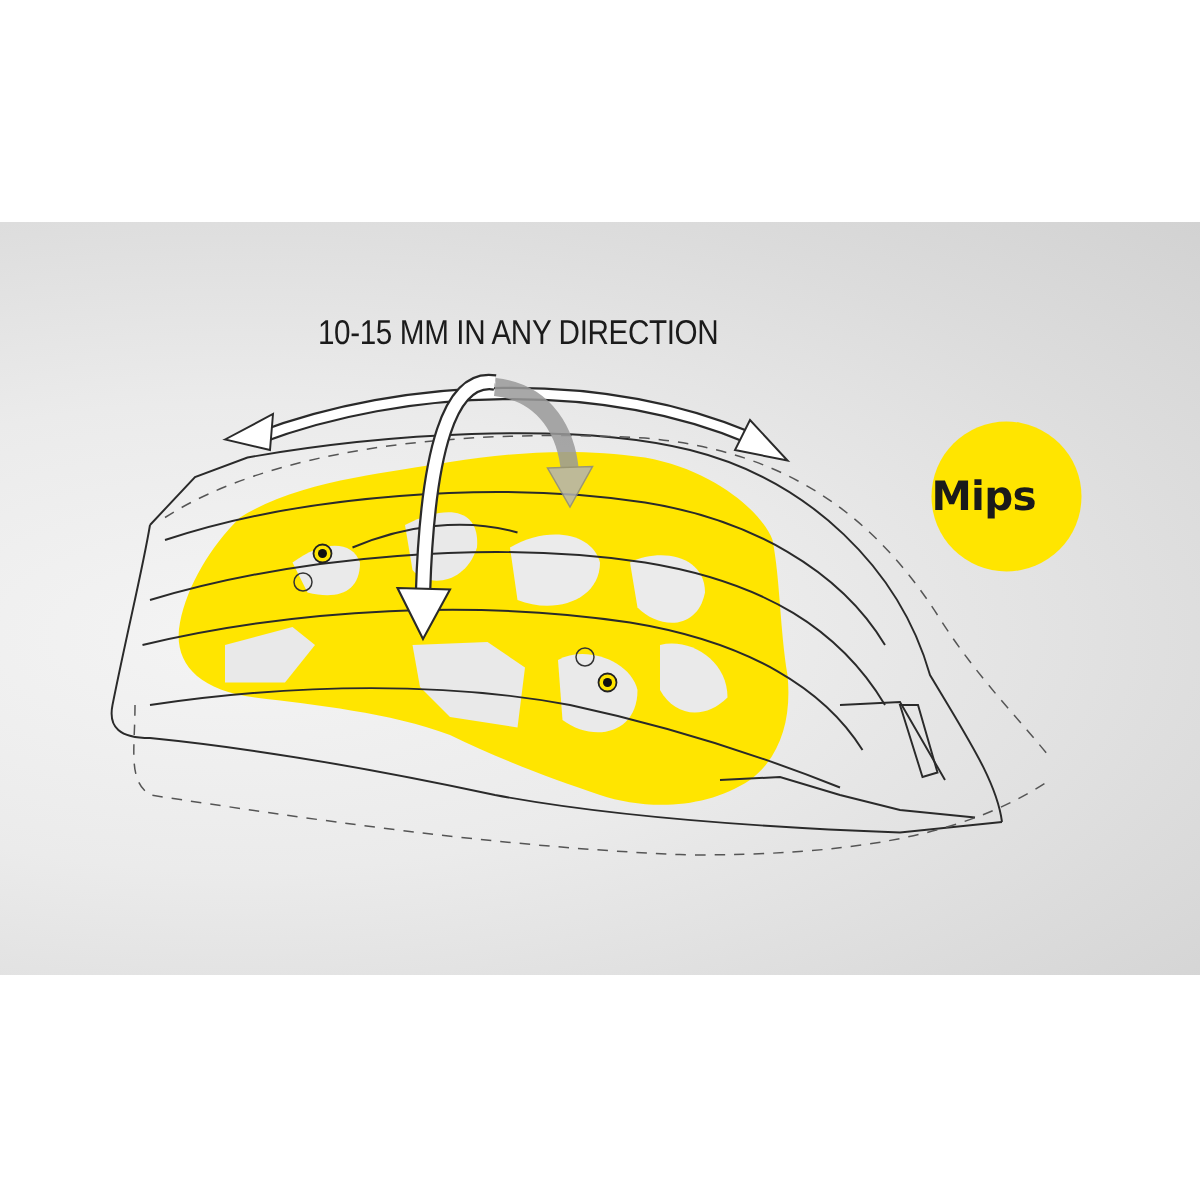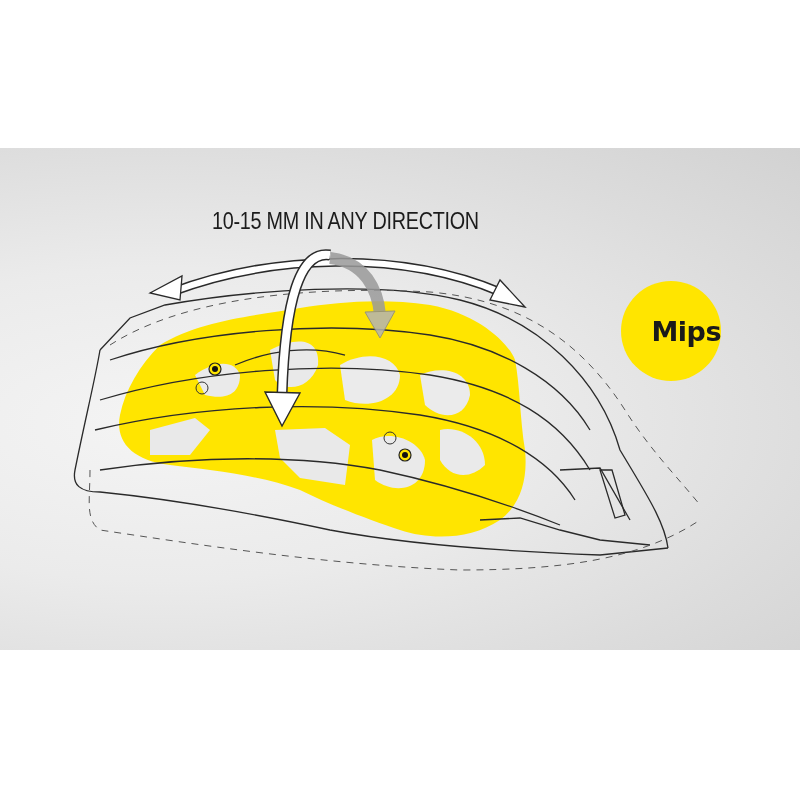--- a/index.html
+++ b/index.html
@@ -2,21 +2,21 @@
 <html><head>
 <meta charset="utf-8">
 <style>
   html, body { margin:0; padding:0; }
   body { width:800px; height:800px; background:#ffffff; position:relative; overflow:hidden; font-family:"Liberation Sans", sans-serif; }
   .panel { position:absolute; left:0; top:148px; width:800px; height:502px;
     background: radial-gradient(ellipse at 20% 55%, #f4f4f4 0%, #ebebeb 40%, #dcdcdc 75%, #d2d2d2 100%); }
   .caption { position:absolute; left:212px; top:208px; font-family:"Liberation Sans", sans-serif; font-size:23px;
     letter-spacing:-0.3px; color:#1b1b1b; transform:scaleX(0.86); transform-origin:left top; white-space:nowrap; }
   .badge { position:absolute; left:621px; top:281px; width:100px; height:100px; border-radius:50%;
-    background:#ffe500; display:flex; align-items:center; justify-content:flex-end; }
+    background:#ffe500; display:flex; align-items:center; justify-content:flex-start; }
   .badge span { font-family:"DejaVu Sans", sans-serif; font-weight:bold; font-size:27px; color:#1a1a1a; letter-spacing:-0.5px; }
   svg.illus { position:absolute; left:0; top:0; }
 </style>
 </head>
 <body>
 
 <div class="panel"></div>
 
 <svg class="illus" width="800" height="800" viewBox="0 0 800 800">
 

